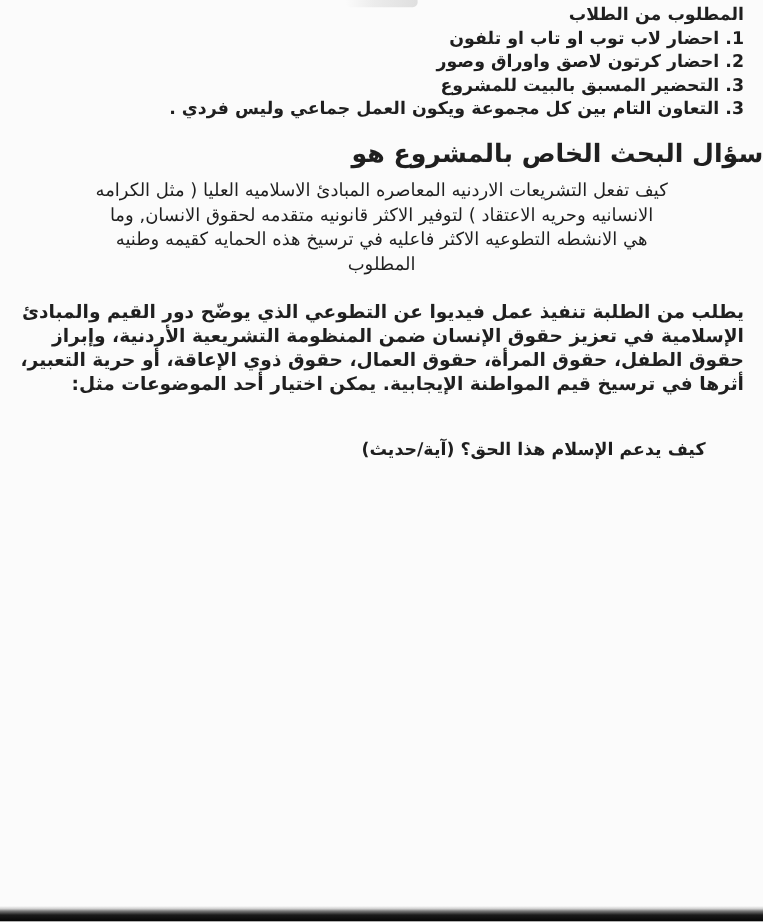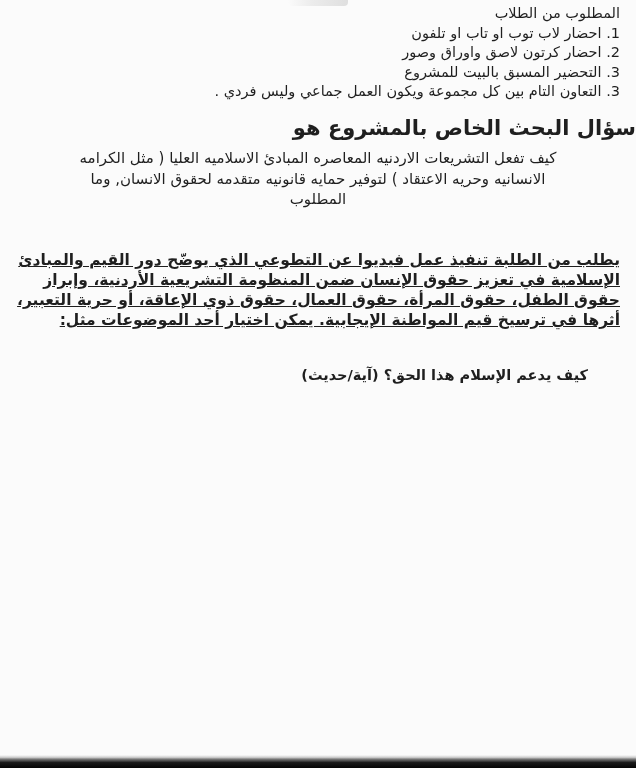--- a/index.html
+++ b/index.html
@@ -34,21 +34,21 @@
     opacity: 0.85;
   }
 
   
   .reqs {
     position: absolute;
     top: 4px;
     right: 16px;
     left: 16px;
     font-size: 14.5px;
-    font-weight: 400;
+    font-weight: 700;
     line-height: 19.5px;
     text-align: right;
   }
 
   
   .rq-heading {
     position: absolute;
     top: 114px;
     left: 0;
     right: 0;
@@ -73,21 +73,20 @@
   
   .task {
     position: absolute;
     top: 250px;
     right: 16px;
     left: 16px;
     font-size: 15.5px;
     font-weight: 700;
     line-height: 20px;
     text-align: right;
-    text-decoration: underline;
   }
 
   
   .islam-q {
     position: absolute;
     top: 367px;
     right: 48px;
     font-size: 14.5px;
     font-weight: 700;
     text-align: right;
@@ -120,21 +119,22 @@
     <div class="line">1. احضار لاب توب او تاب او تلفون</div>
     <div class="line">2.  احضار كرتون لاصق  واوراق وصور</div>
     <div class="line">3. التحضير المسبق بالبيت للمشروع</div>
     <div class="line">3. التعاون التام  بين كل مجموعة ويكون العمل جماعي وليس فردي .</div>
   </section>
 
   <h1 class="rq-heading">سؤال البحث الخاص بالمشروع هو</h1>
 
   <section class="rq-body">
     <div class="line">كيف تفعل التشريعات الاردنيه المعاصره المبادئ الاسلاميه العليا  ( مثل الكرامه</div>
-    <div class="line">الانسانيه وحريه الاعتقاد  ) لتوفير حمايه قانونيه متقدمه لحقوق الانسان, وما</div>
+    <div class="line">الانسانيه وحريه الاعتقاد  ) لتوفير الاكثر قانونيه متقدمه لحقوق الانسان, وما</div>
+    <div class="line">هي الانشطه التطوعيه الاكثر فاعليه في ترسيخ هذه الحمايه كقيمه وطنيه</div>
     <div class="line">المطلوب</div>
   </section>
 
   <section class="task">
     <div class="line">يطلب من الطلبة تنفيذ عمل فيديوا  عن التطوعي الذي يوضّح دور القيم والمبادئ</div>
     <div class="line">الإسلامية في تعزيز حقوق الإنسان ضمن المنظومة التشريعية الأردنية، وإبراز</div>
     <div class="line">حقوق الطفل، حقوق المرأة، حقوق العمال، حقوق ذوي الإعاقة، أو حرية التعبير،</div>
     <div class="line">أثرها في ترسيخ قيم المواطنة الإيجابية. يمكن اختيار أحد الموضوعات مثل:</div>
   </section>
 

